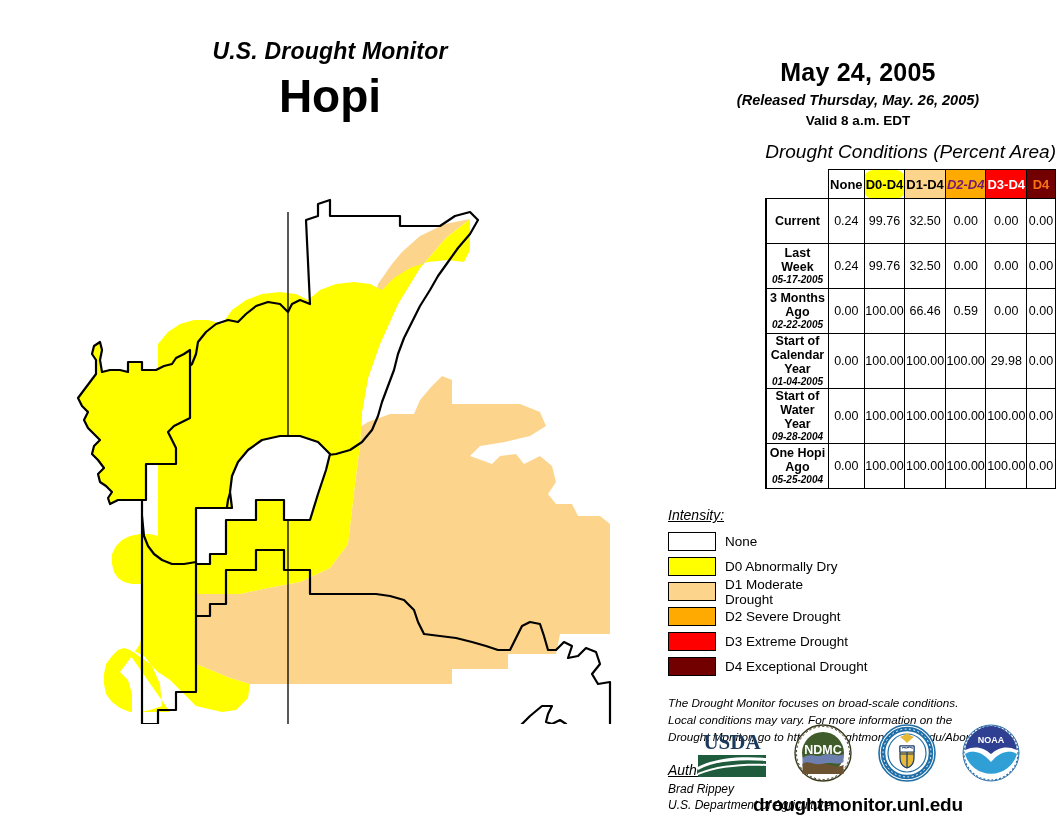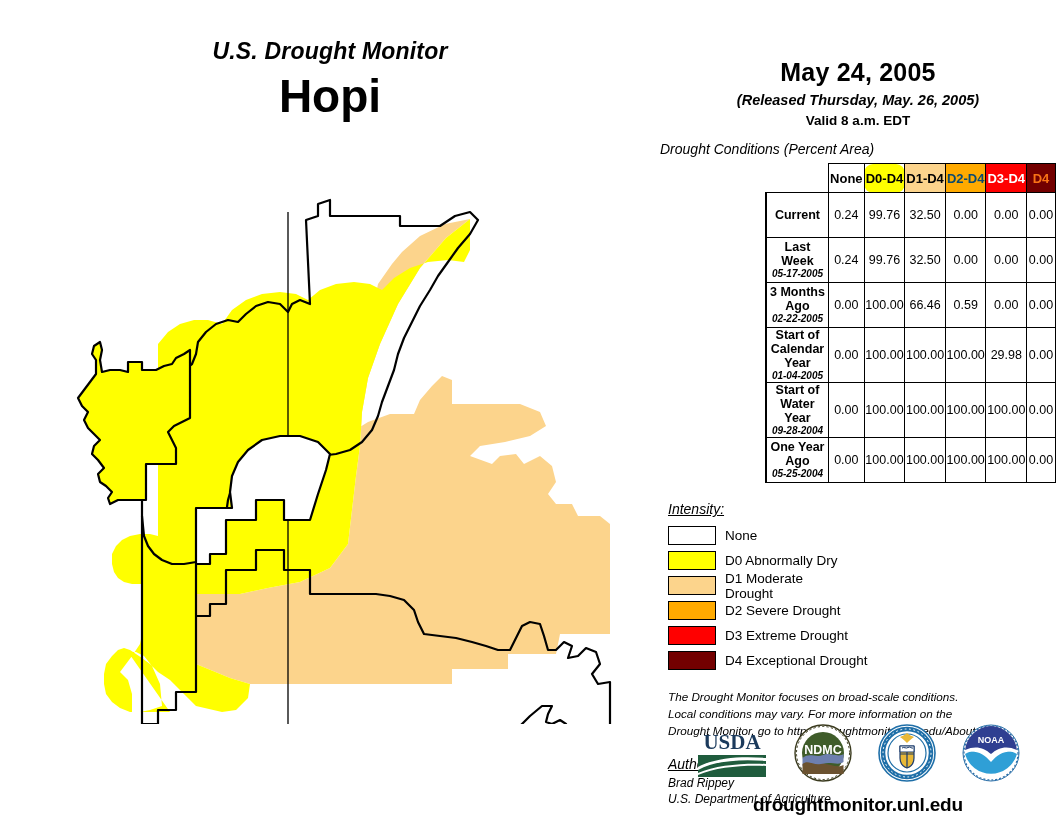--- a/index.html
+++ b/index.html
@@ -12,21 +12,21 @@
   #dm-title{font-size:23px;font-weight:bold;font-style:italic;letter-spacing:.2px;}
   #region-title{font-size:46px;font-weight:bold;margin-top:8px;line-height:1;}
   #map-svg{position:absolute;left:0;top:150px;}
 
   
   #right-panel{position:absolute;left:660px;top:0;width:396px;height:588px;margin-top:28px;}
   #date-block{text-align:center;padding-top:30px;}
   #main-date{font-size:25px;font-weight:bold;letter-spacing:.2px;}
   #released{font-size:14.5px;font-weight:bold;font-style:italic;margin-top:5px;}
   #valid{font-size:13.5px;font-weight:bold;margin-top:5px;}
-  #table-caption{font-size:14px;font-style:italic;text-align:left;margin-top:13px;}
+  #table-caption{font-size:19px;font-style:italic;text-align:right;margin-top:13px;}
 
   
   #dc-table{border-collapse:collapse;margin:6px 0 0 105px;}
   #dc-table td,#dc-table th{border:1.6px solid #000;text-align:center;
       font-size:12.5px;font-weight:bold;padding:0;}
   #dc-table thead th{height:28px;width:47px;font-size:13px;}
   #dc-table .rowlab{width:101px;height:44px;border-left:2px solid #000;}
   #dc-table .rowlab .lab{font-size:12.5px;font-weight:bold;line-height:1.12;}
   #dc-table .rowlab .dt{font-size:10px;font-weight:bold;font-style:italic;line-height:1.2;}
   #dc-table tbody td.val{font-weight:normal;font-size:12.5px;}
@@ -158,21 +158,21 @@
 
   <div id="table-caption">Drought Conditions (Percent Area)</div>
 
   <table id="dc-table">
     <thead>
         <tr>
       <th class="corner"></th>
     <th style="background: rgb(255, 255, 255); color: rgb(0, 0, 0);">None</th>
           <th style="background: rgb(255, 255, 0); color: rgb(0, 0, 0); border-radius: 9px;">D0-D4</th>
           <th style="background: rgb(252, 212, 140); color: rgb(0, 0, 0);">D1-D4</th>
-          <th style="background: rgb(255, 170, 0); color: #0c4a6e;">D2-D4</th>
+          <th style="background: rgb(255, 170, 0); color: #701a75; font-style: italic;">D2-D4</th>
           <th style="background: rgb(255, 0, 0); color: rgb(255, 255, 255);">D3-D4</th>
           <th style="background: rgb(115, 0, 0); color: #f97316;">D4</th>
         </tr>
       </thead>
     <tbody>
         <tr>
           <td class="rowlab">
             <div class="lab">Current</div>
           </td>
           <td class="val">0.24</td>
@@ -225,21 +225,21 @@
           </td>
           <td class="val">0.00</td>
           <td class="val">100.00</td>
           <td class="val">100.00</td>
           <td class="val">100.00</td>
           <td class="val">100.00</td>
           <td class="val">0.00</td>
         </tr>
         <tr>
           <td class="rowlab">
-            <div class="lab">One Year Ago</div>
+            <div class="lab">One Hopi Ago</div>
             <div class="dt">05-25-2004</div>
           </td>
           <td class="val">0.00</td>
           <td class="val">100.00</td>
           <td class="val">100.00</td>
           <td class="val">100.00</td>
           <td class="val">100.00</td>
           <td class="val">0.00</td>
         </tr>
       </tbody>

